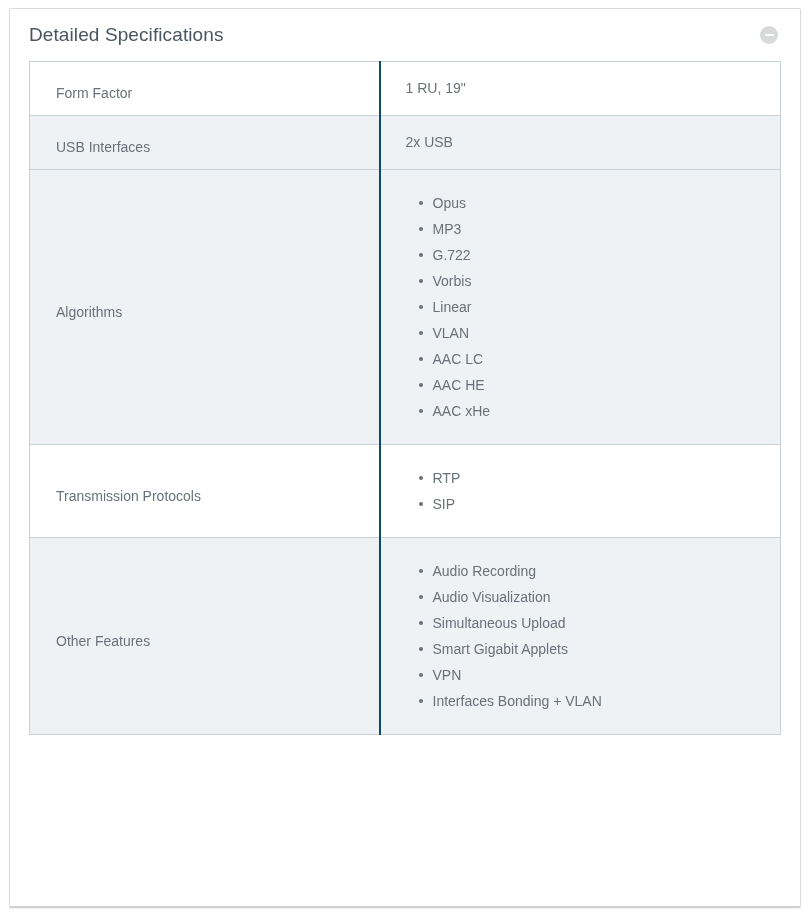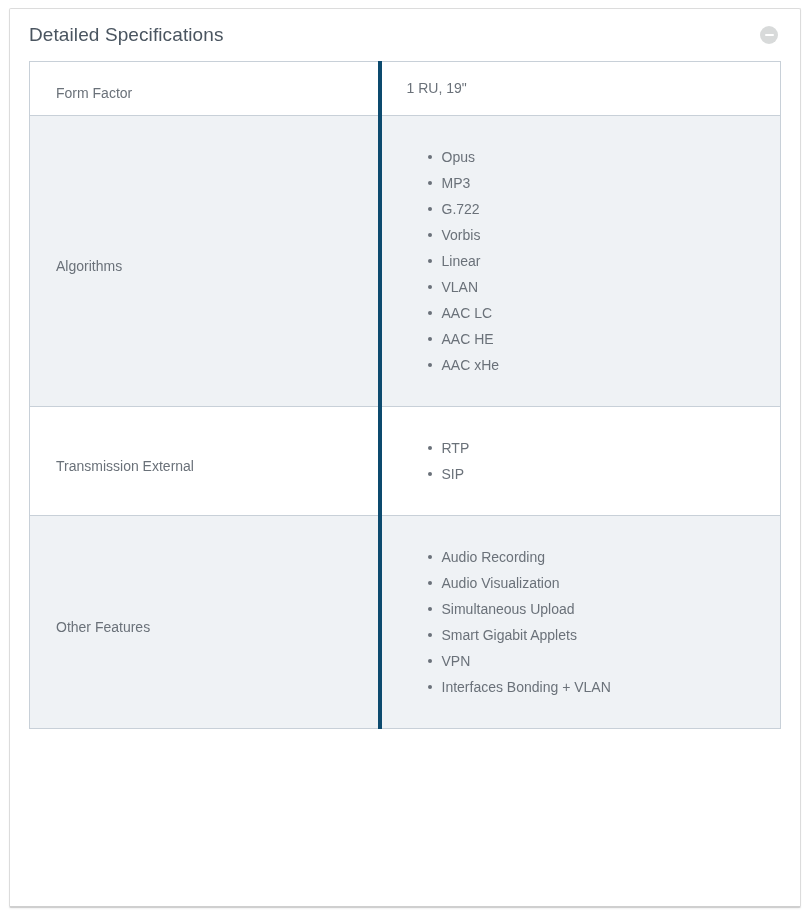--- a/index.html
+++ b/index.html
@@ -76,34 +76,34 @@
     border-top: 1px solid #c8d0d8;
     vertical-align: middle;
     font-size: 14px;
     color: #6a7179;
     padding: 0;
   }
   .spec-table tr:first-child td { border-top: none; }
 
   td.spec-label {
     width: 350px;
-    border-right: 4px solid #0c4a6e;
+    border-right: 2px solid #0c4a6e;
     padding: 16px 14px 6px 26px;
     line-height: 21px;
   }
 
   td.spec-value {
     padding: 16px 14px 16px 25px;
     line-height: 21px;
   }
 
   td.spec-value.has-list { padding: 16px 14px 16px 0; }
 
   ul.spec-list {
-    margin: 12px;
+    margin: 4px;
     padding: 0 0 0 48px;
     list-style: none;
   }
   ul.spec-list li {
     position: relative;
     line-height: 26px;
     font-size: 14px;
     color: #6a7179;
   }
   ul.spec-list li::before {
@@ -129,37 +129,41 @@
     </div>
   </div>
 
   <table class="spec-table">
     <tbody>
         <tr>
           <td class="spec-label">Form Factor</td>
           <td class="spec-value">1 RU, 19"</td>
         </tr>
         <tr class="alt">
+          <td class="spec-label">USB Interfaces</td>
+          <td class="spec-value">2x USB</td>
+        </tr>
+        <tr class="alt">
           <td class="spec-label">Algorithms</td>
           <td class="spec-value has-list">
             <ul class="spec-list">
               <li>Opus</li>
               <li>MP3</li>
               <li>G.722</li>
               <li>Vorbis</li>
               <li>Linear</li>
               <li>VLAN</li>
               <li>AAC LC</li>
               <li>AAC HE</li>
               <li>AAC xHe</li>
             </ul>
           </td>
         </tr>
         <tr>
-          <td class="spec-label">Transmission External</td>
+          <td class="spec-label">Transmission Protocols</td>
           <td class="spec-value has-list">
             <ul class="spec-list">
               <li>RTP</li>
               <li>SIP</li>
             </ul>
           </td>
         </tr>
         <tr class="alt">
           <td class="spec-label">Other Features</td>
           <td class="spec-value has-list">

